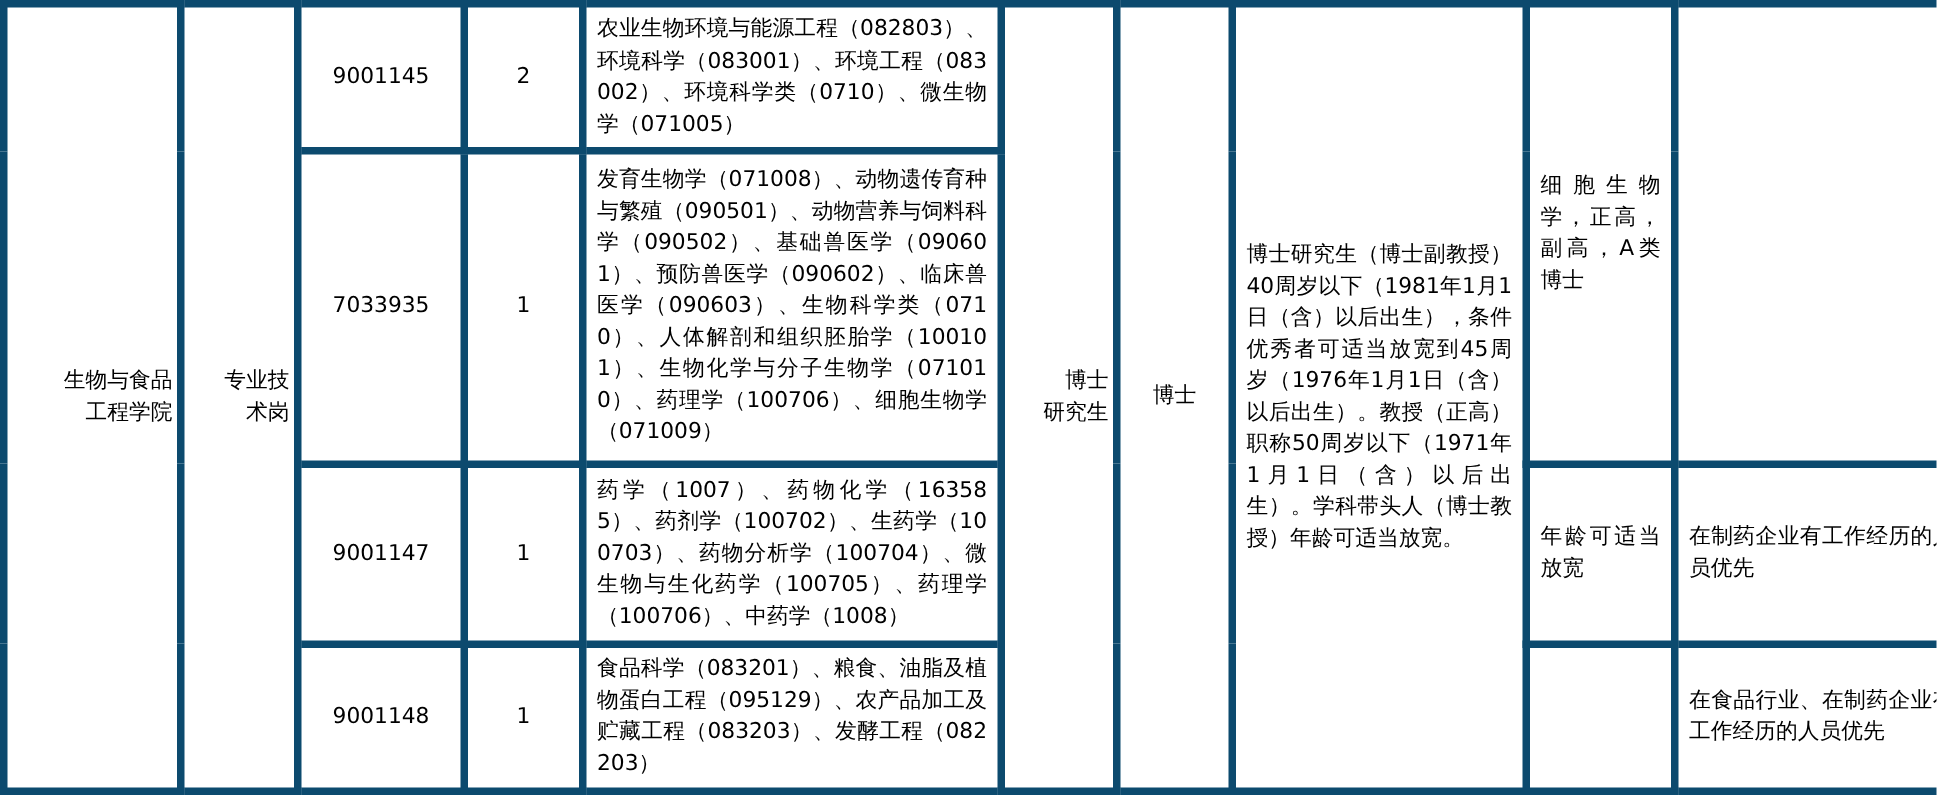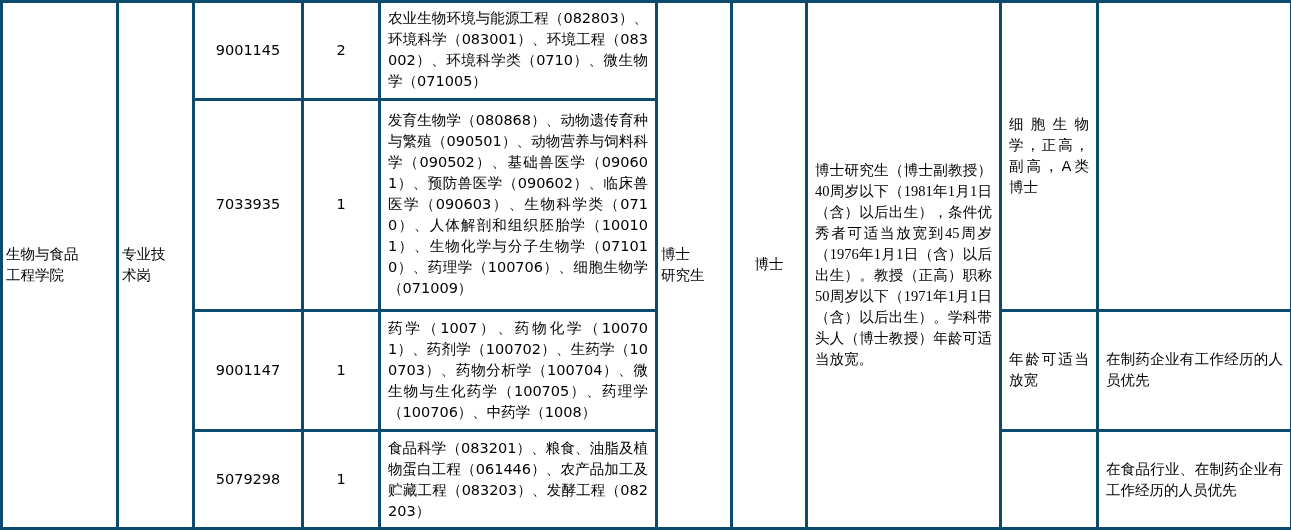--- a/index.html
+++ b/index.html
@@ -22,42 +22,42 @@
   }
   table.recruit {
     border-collapse: collapse;
     table-layout: fixed;
     width: 1291px;
     height: 530px;
     font-size: 14.5px;
     line-height: 1.45;
   }
   table.recruit td {
-    border: 3px solid #0c4a6e;
+    border: 5px solid #0c4a6e;
     text-align: center;
     vertical-align: middle;
     padding: 2px 3px;
     word-break: break-all;
   }
   td.col-college { width: 107px; }
   td.col-posttype { width: 67px; }
   td.col-code     { width: 100px; margin-left: 41px; }
   td.col-num      { width: 68px; }
   td.col-major    { width: 268px; }
   td.col-degree   { width: 66px; }
   td.col-degree2  { width: 66px; }
-  td.col-cond     { width: 185px; font-family: Liberation Serif, serif; }
+  td.col-cond     { width: 185px; }
   td.col-title    { width: 88px; }
   td.col-extra    { width: 185px; margin-left: 13px; }
   td.col-contact  { width: 157px; }
 
   
   .stack {
     display: block;
-    text-align: left;
+    text-align: right;
   }
   .justify-block {
     display: block;
     text-align: justify;
     text-align-last: left;
     padding: 0 4px;
   }
   .contact {
     display: block;
     text-align: center;
@@ -111,41 +111,41 @@
             <br>
             <br>
             
           </span>
         </td>
       </tr>
       <tr>
         <td class="col-code"><span>7033935</span></td>
         <td class="col-num"><span>1</span></td>
         <td class="col-major">
-            <span class="justify-block">发育生物学（080868）、动物遗传育种与繁殖（090501）、动物营养与饲料科学（090502）、基础兽医学（090601）、预防兽医学（090602）、临床兽医学（090603）、生物科学类（0710）、人体解剖和组织胚胎学（100101）、生物化学与分子生物学（071010）、药理学（100706）、细胞生物学（071009）</span>
+            <span class="justify-block">发育生物学（071008）、动物遗传育种与繁殖（090501）、动物营养与饲料科学（090502）、基础兽医学（090601）、预防兽医学（090602）、临床兽医学（090603）、生物科学类（0710）、人体解剖和组织胚胎学（100101）、生物化学与分子生物学（071010）、药理学（100706）、细胞生物学（071009）</span>
           </td>
       </tr>
       <tr>
         <td class="col-code"><span>9001147</span></td>
         <td class="col-num"><span>1</span></td>
         <td class="col-major">
-            <span class="justify-block">药学（1007）、药物化学（100701）、药剂学（100702）、生药学（100703）、药物分析学（100704）、微生物与生化药学（100705）、药理学（100706）、中药学（1008）</span>
+            <span class="justify-block">药学（1007）、药物化学（163585）、药剂学（100702）、生药学（100703）、药物分析学（100704）、微生物与生化药学（100705）、药理学（100706）、中药学（1008）</span>
           </td>
         <td class="col-title">
             <span class="justify-block">年龄可适当放宽</span>
           </td>
         <td class="col-extra">
             <span class="justify-block">在制药企业有工作经历的人员优先</span>
           </td>
       </tr>
       <tr>
-        <td class="col-code"><span>5079298</span></td>
+        <td class="col-code"><span>9001148</span></td>
         <td class="col-num"><span>1</span></td>
         <td class="col-major">
-            <span class="justify-block">食品科学（083201）、粮食、油脂及植物蛋白工程（061446）、农产品加工及贮藏工程（083203）、发酵工程（082203）</span>
+            <span class="justify-block">食品科学（083201）、粮食、油脂及植物蛋白工程（095129）、农产品加工及贮藏工程（083203）、发酵工程（082203）</span>
           </td>
         <td class="col-title">
             <span class="justify-block"></span>
           </td>
         <td class="col-extra">
             <span class="justify-block">在食品行业、在制药企业有工作经历的人员优先</span>
           </td>
       </tr>
     </tbody>
   </table>

